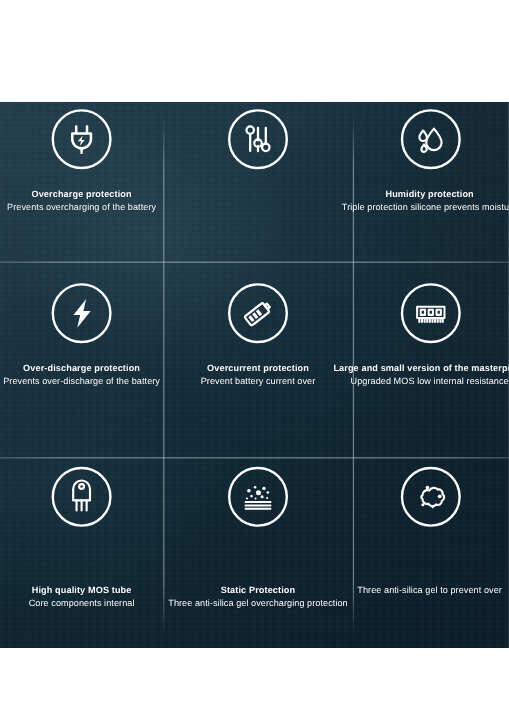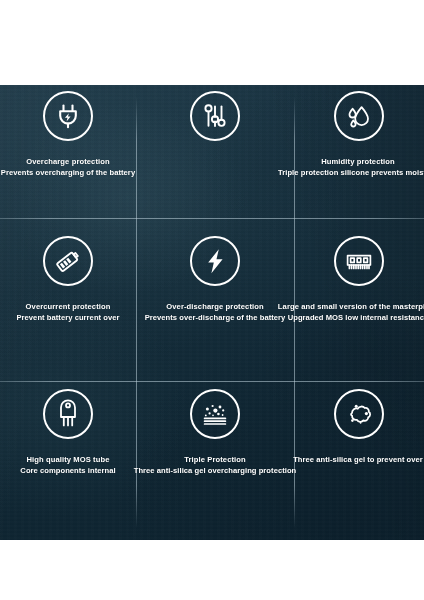--- a/index.html
+++ b/index.html
@@ -111,21 +111,21 @@
   .feature-cell {
     position: relative;
     display: flex;
     flex-direction: column;
     align-items: center;
     justify-content: flex-start;
     padding-top: 6px;
     box-sizing: border-box;
   }
   .feature-cell.row2 { padding-top: 18px; }
-  .feature-cell.row3 { padding-top: 8px; }
+  .feature-cell.row3 { padding-top: 8px; gap: 32px; }
 
   .icon-circle {
     width: 50px;
     height: 50px;
     border: 2.3px solid #ffffff;
     border-radius: 50%;
     display: flex;
     align-items: center;
     justify-content: center;
     box-sizing: border-box;
@@ -141,21 +141,21 @@
     white-space: nowrap;
   }
   .caption-title {
     font-size: 7.6px;
     font-weight: bold;
     letter-spacing: 0.1px;
     text-shadow: 0 0 1px rgba(0,0,0,0.35);
   }
   .caption-sub {
     font-size: 7.6px;
-    font-weight: bold;
+    font-weight: normal;
     letter-spacing: 0.05px;
     text-shadow: 0 0 1px rgba(0,0,0,0.35);
   }
   .cell-c3 .caption { margin-left: -2px; }
 </style>
 </head>
 <body>
 
 <div id="page">
 
@@ -213,20 +213,32 @@
             <g fill="none" stroke="#ffffff" stroke-width="1.8" stroke-linejoin="round">
               <path d="M18.6 7.2 c0 0 6.4 7.6 6.4 11.5 a6.4 6.4 0 0 1 -12.8 0 c0 -3.9 6.4 -11.5 6.4 -11.5 z"></path>
               <path d="M9.6 8.8 c0 0 3.1 3.7 3.1 5.6 a3.1 3.1 0 0 1 -6.2 0 c0 -1.9 3.1 -5.6 3.1 -5.6 z"></path>
               <path d="M10.4 20.4 c0 0 2.2 2.6 2.2 3.9 a2.2 2.2 0 0 1 -4.4 0 c0 -1.3 2.2 -3.9 2.2 -3.9 z"></path>
             </g>
           </svg>
         </div>
         <div class="caption">
           <div class="caption-title">Humidity protection</div>
           <div class="caption-sub">Triple protection silicone prevents moisture</div>
+        </div>
+      </div>
+
+      <div class="feature-cell row2 cell-c1">
+        <div class="icon-circle">
+          <svg width="32" height="32" viewBox="0 0 32 32">
+            <path d="M19.8 4.2 L9.2 17.6 h5.6 L12.4 28.2 L23.6 14.2 h-6.1 z" fill="#ffffff"></path>
+          </svg>
+        </div>
+        <div class="caption">
+          <div class="caption-title">Over-discharge protection</div>
+          <div class="caption-sub">Prevents over-discharge of the battery</div>
         </div>
       </div>
 
       <div class="feature-cell row2 cell-c2">
         <div class="icon-circle">
           <svg width="32" height="32" viewBox="0 0 32 32">
             <g transform="rotate(-38 16 16)">
               <g fill="none" stroke="#ffffff" stroke-width="1.9" stroke-linejoin="round">
                 <rect x="5.2" y="11.4" width="19.2" height="9.6" rx="1.6"></rect>
                 <path d="M24.4 14.3 h2.4 v3.8 h-2.4 z"></path>
@@ -235,32 +247,20 @@
                 <rect x="7.6" y="13.6" width="2.6" height="5.2"></rect>
                 <rect x="11.6" y="13.6" width="2.6" height="5.2"></rect>
                 <rect x="15.6" y="13.6" width="2.6" height="5.2"></rect>
               </g>
             </g>
           </svg>
         </div>
         <div class="caption">
           <div class="caption-title">Overcurrent protection</div>
           <div class="caption-sub">Prevent battery current over</div>
-        </div>
-      </div>
-
-      <div class="feature-cell row2 cell-c1">
-        <div class="icon-circle">
-          <svg width="32" height="32" viewBox="0 0 32 32">
-            <path d="M19.8 4.2 L9.2 17.6 h5.6 L12.4 28.2 L23.6 14.2 h-6.1 z" fill="#ffffff"></path>
-          </svg>
-        </div>
-        <div class="caption">
-          <div class="caption-title">Over-discharge protection</div>
-          <div class="caption-sub">Prevents over-discharge of the battery</div>
         </div>
       </div>
 
       <div class="feature-cell row2 cell-c3">
         <div class="icon-circle">
           <svg width="32" height="32" viewBox="0 0 32 32">
             <g fill="none" stroke="#ffffff" stroke-width="1.7" stroke-linejoin="round" stroke-linecap="round">
               <path d="M4.6 10.6 h22.8 v9.4 h-22.8 z"></path>
               <rect x="7.6" y="13.2" width="3.6" height="4.2"></rect>
               <rect x="14.2" y="13.2" width="3.6" height="4.2"></rect>
@@ -309,21 +309,21 @@
               <circle cx="14.0" cy="17.4" r="0.8"></circle>
             </g>
             <g fill="none" stroke="#ffffff" stroke-width="1.7" stroke-linecap="round">
               <path d="M5.6 20.4 h20.8"></path>
               <path d="M5.6 23.2 h20.8"></path>
               <path d="M5.6 26.0 h20.8"></path>
             </g>
           </svg>
         </div>
         <div class="caption">
-          <div class="caption-title">Triple Protection</div>
+          <div class="caption-title">Static Protection</div>
           <div class="caption-sub">Three anti-silica gel overcharging protection</div>
         </div>
       </div>
 
       <div class="feature-cell row3 cell-c3">
         <div class="icon-circle">
           <svg width="32" height="32" viewBox="0 0 32 32">
             <path d="M9.0 15.0 c0 -3.4 3.1 -5.4 5.8 -4.3 c1.3 -2.6 5.2 -2.9 7.0 -0.7 c2.4 -0.6 4.4 1.4 4.0 3.8 c2.0 1.4 1.7 4.6 -0.6 5.6 c0.1 2.5 -2.6 4.2 -4.8 3.0 c-1.6 2.1 -5.2 1.8 -6.4 -0.6 c-2.6 0.7 -5.2 -1.4 -4.9 -4.0 c-1.3 -0.6 -1.4 -2.2 -0.1 -2.8 z" fill="none" stroke="#ffffff" stroke-width="1.8" stroke-linejoin="round"></path>
             <g fill="#ffffff">
               <circle cx="13.2" cy="8.2" r="1.5"></circle>

